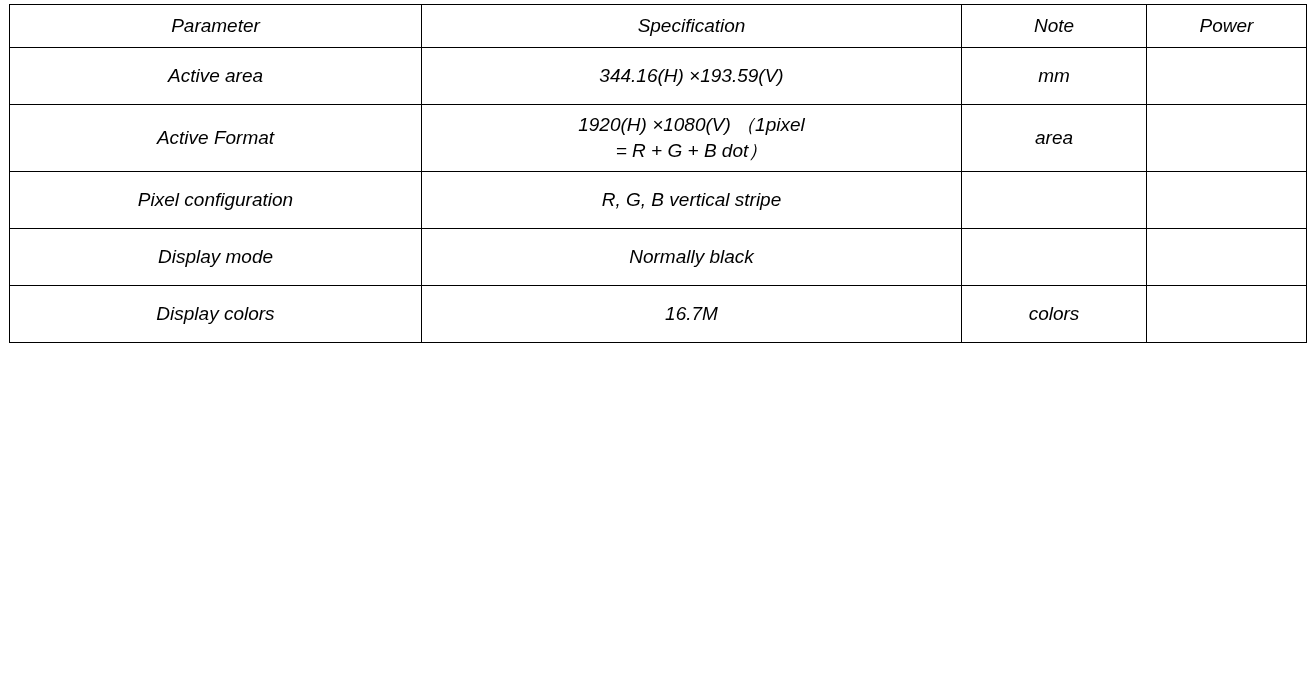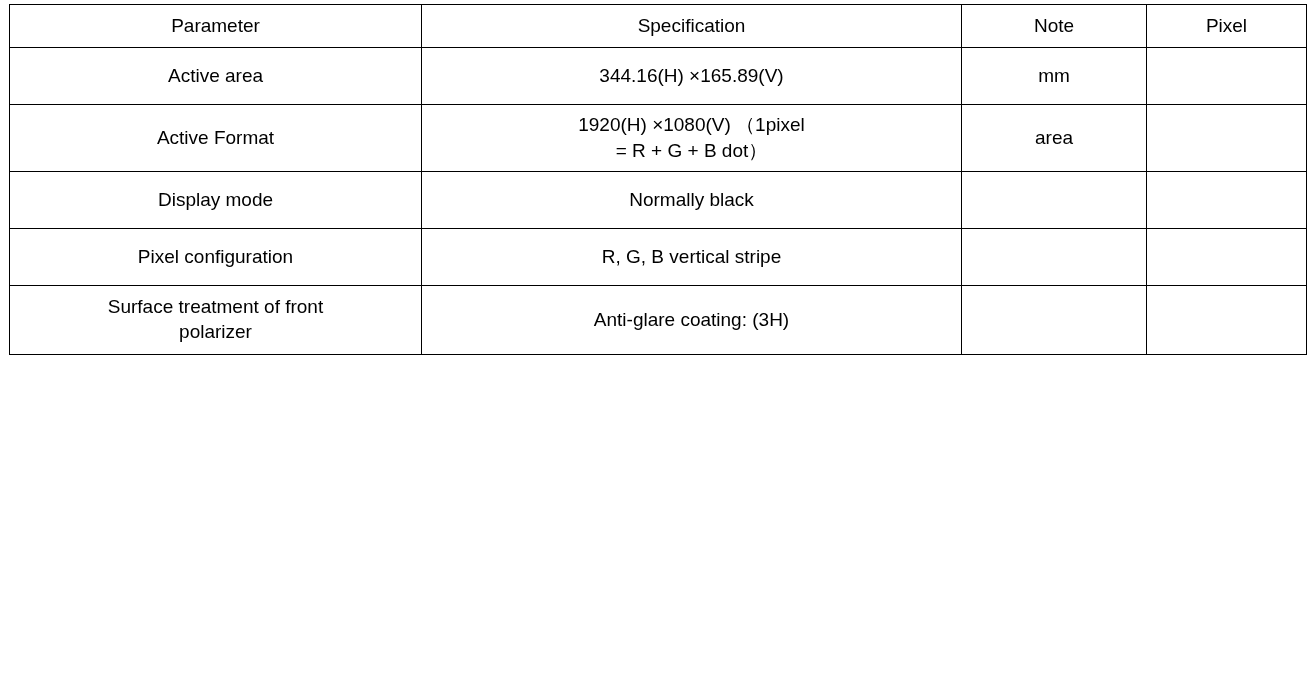--- a/index.html
+++ b/index.html
@@ -29,20 +29,21 @@
   }
   table.spec-table td,
   table.spec-table th {
     border: 1px solid #000000;
     text-align: center;
     vertical-align: middle;
     font-size: 19px;
     font-weight: normal;
     line-height: 1.25;
     padding: 6px 4px;
+    font-style: italic;
   }
   col.c-param  { width: 412px; }
   col.c-spec   { width: 540px; }
   col.c-unit   { width: 185px; }
   col.c-note   { width: 160px; }
 
   .row-head td { height: 30px; }
   .r-tall td { height: 54px; }
   .r-mid td  { height: 44px; }
   .r-std td  { height: 40px; }
@@ -69,62 +70,59 @@
       <col class="c-param">
       <col class="c-spec">
       <col class="c-unit">
       <col class="c-note">
     </colgroup>
     <tbody>
       <tr class="row-head">
         <td>Parameter</td>
         <td>Specification</td>
         <td>Note</td>
-        <td>Pixel</td>
+        <td>Power</td>
       </tr>
 
 
       <tr class="r-mid">
         <td>Active area</td>
-        <td>344.16(H) ×165.89(V)</td>
+        <td>344.16(H) ×193.59(V)</td>
         <td>mm</td>
         <td></td>
       </tr>
 
       <tr class="r-tall">
         <td>Active Format</td>
         <td>
           <span class="spec-multiline">1920(H) ×1080(V) （1pixel
 = R + G + B dot）</span>
         </td>
         <td>area</td>
         <td></td>
       </tr>
 
 
       <tr class="r-mid">
+        <td>Pixel configuration</td>
+        <td>R, G, B vertical stripe</td>
+        <td></td>
+        <td></td>
+      </tr>
+
+      <tr class="r-mid">
         <td>Display mode</td>
         <td>Normally black</td>
         <td></td>
         <td></td>
       </tr>
 
       <tr class="r-mid">
-        <td>Pixel configuration</td>
-        <td>R, G, B vertical stripe</td>
-        <td></td>
+        <td>Display colors</td>
+        <td>16.7M</td>
+        <td>colors</td>
         <td></td>
       </tr>
 
 
-
-      <tr class="r-two">
-        <td>
-          <span class="param-multiline">Surface treatment of front
-polarizer</span>
-        </td>
-        <td>Anti-glare coating: (3H)</td>
-        <td></td>
-        <td></td>
-      </tr>
     </tbody>
   </table>
 </div>
 
 </body></html>

